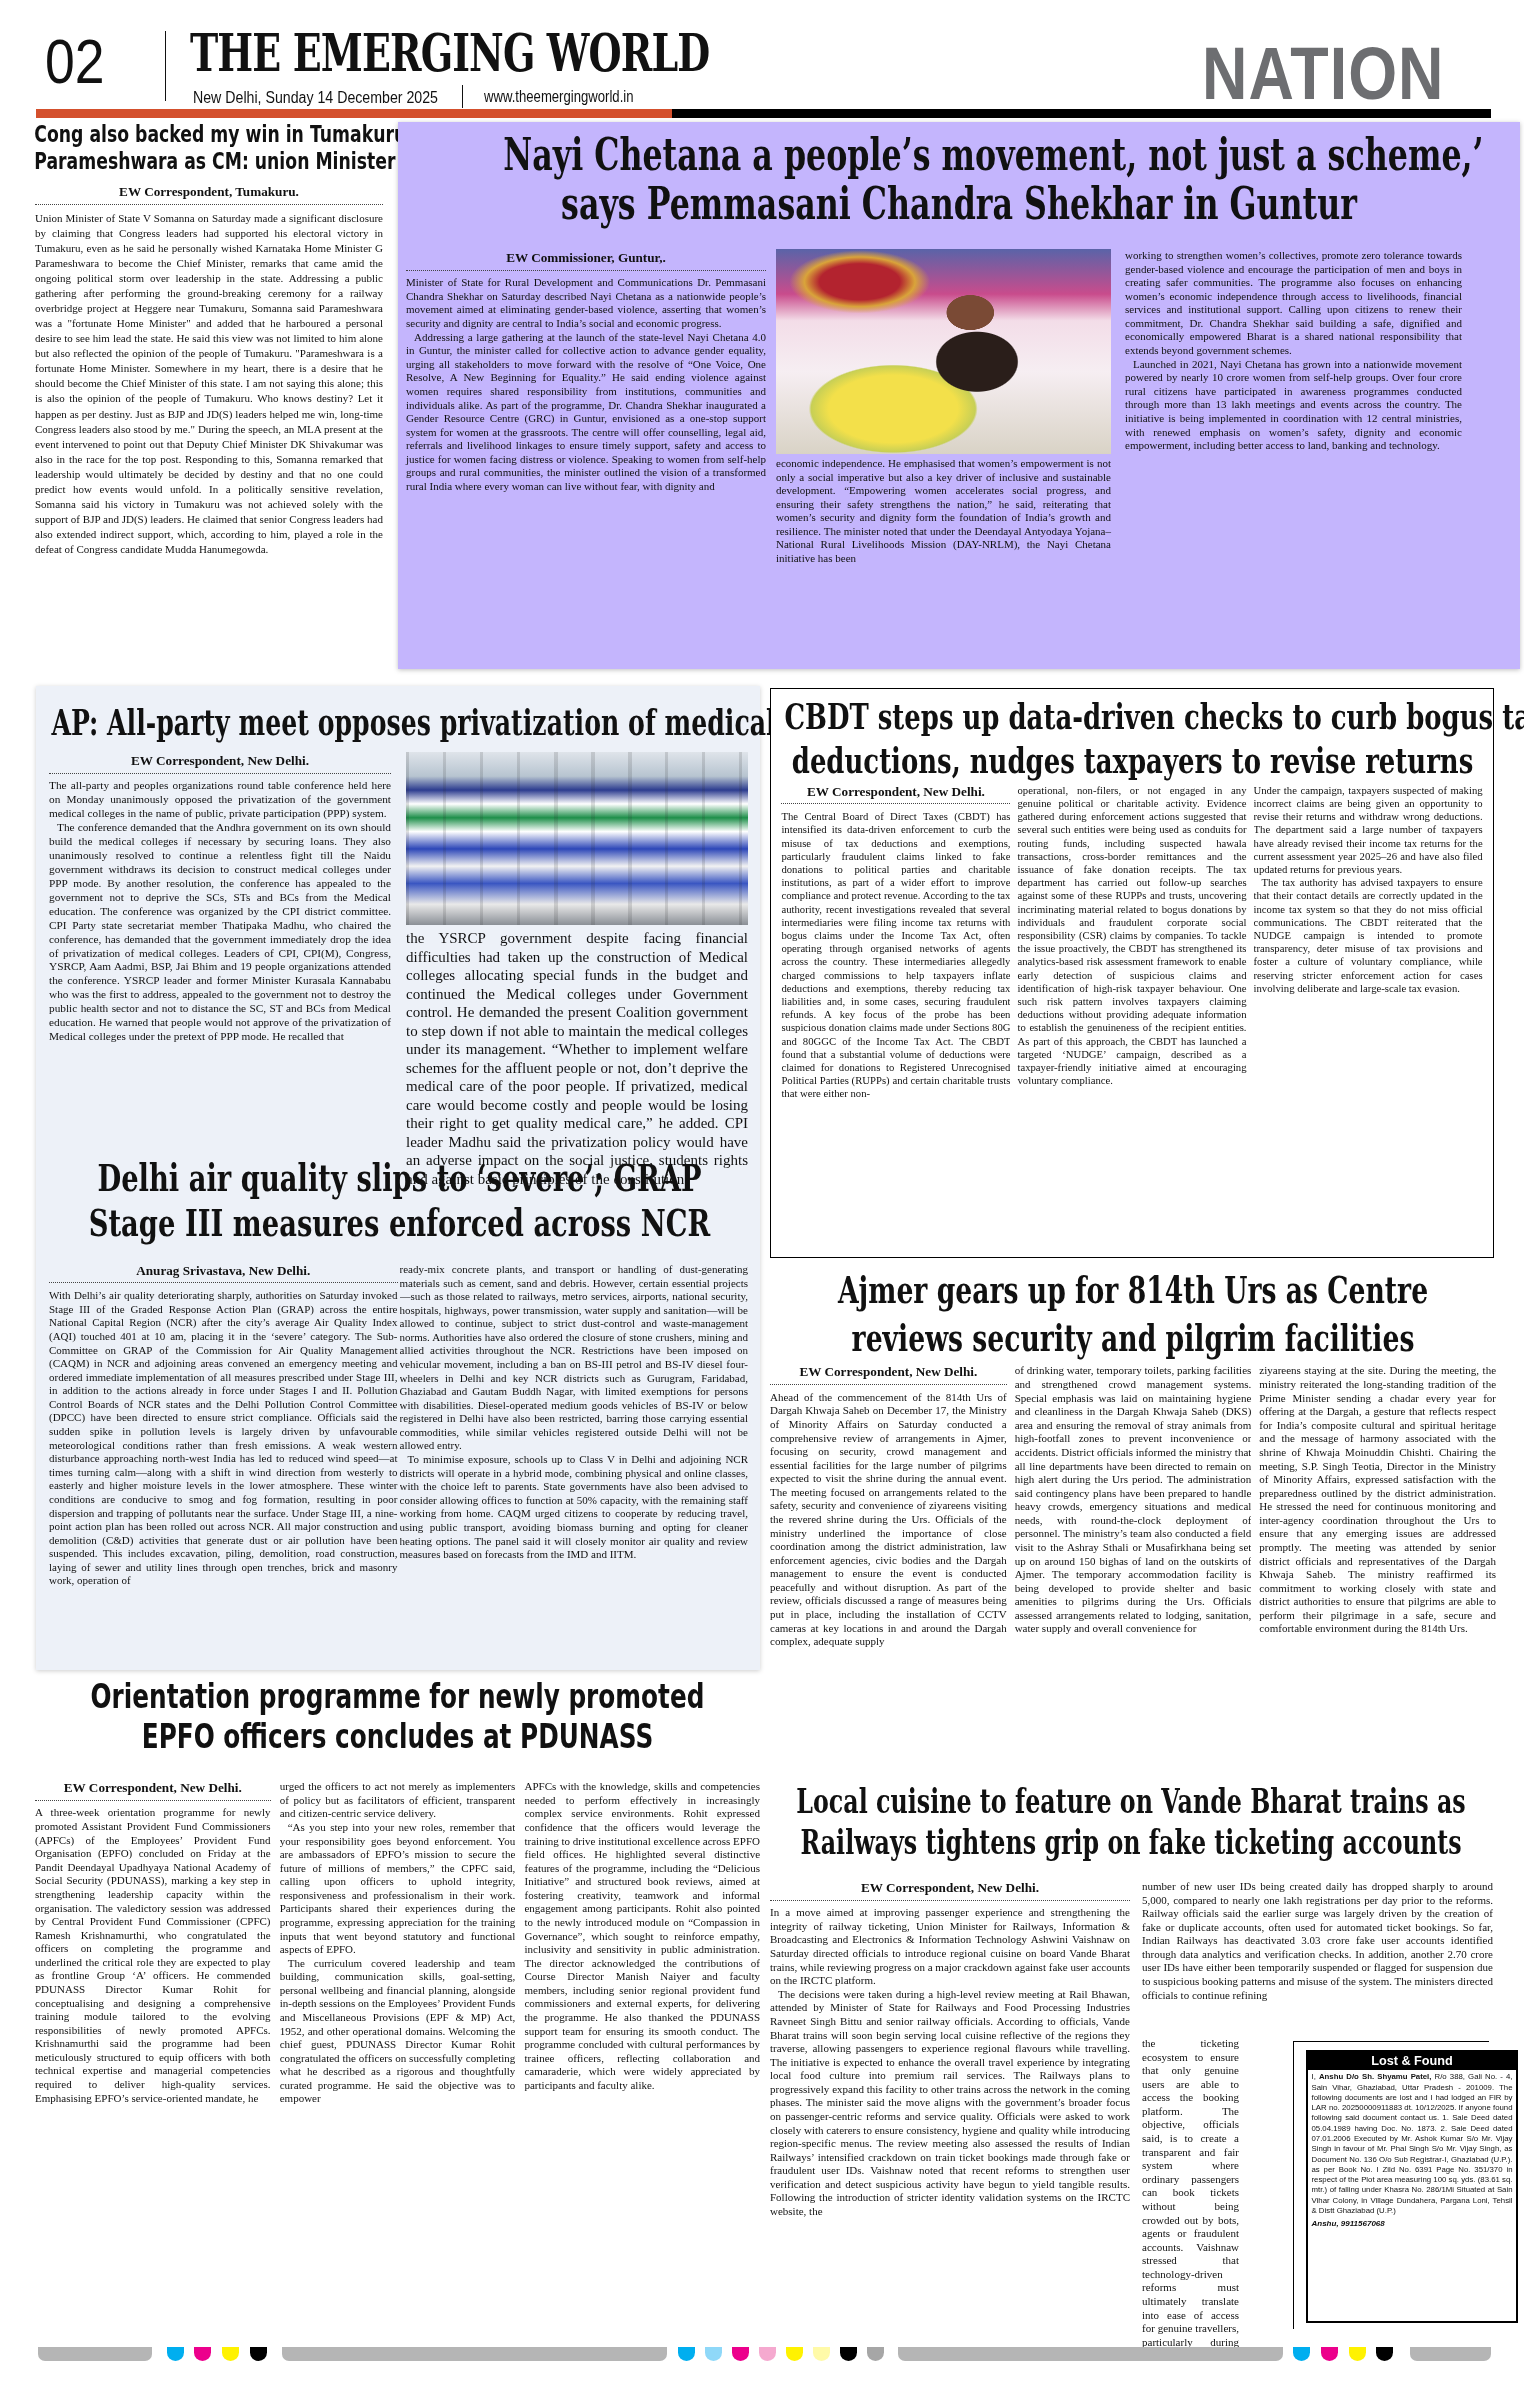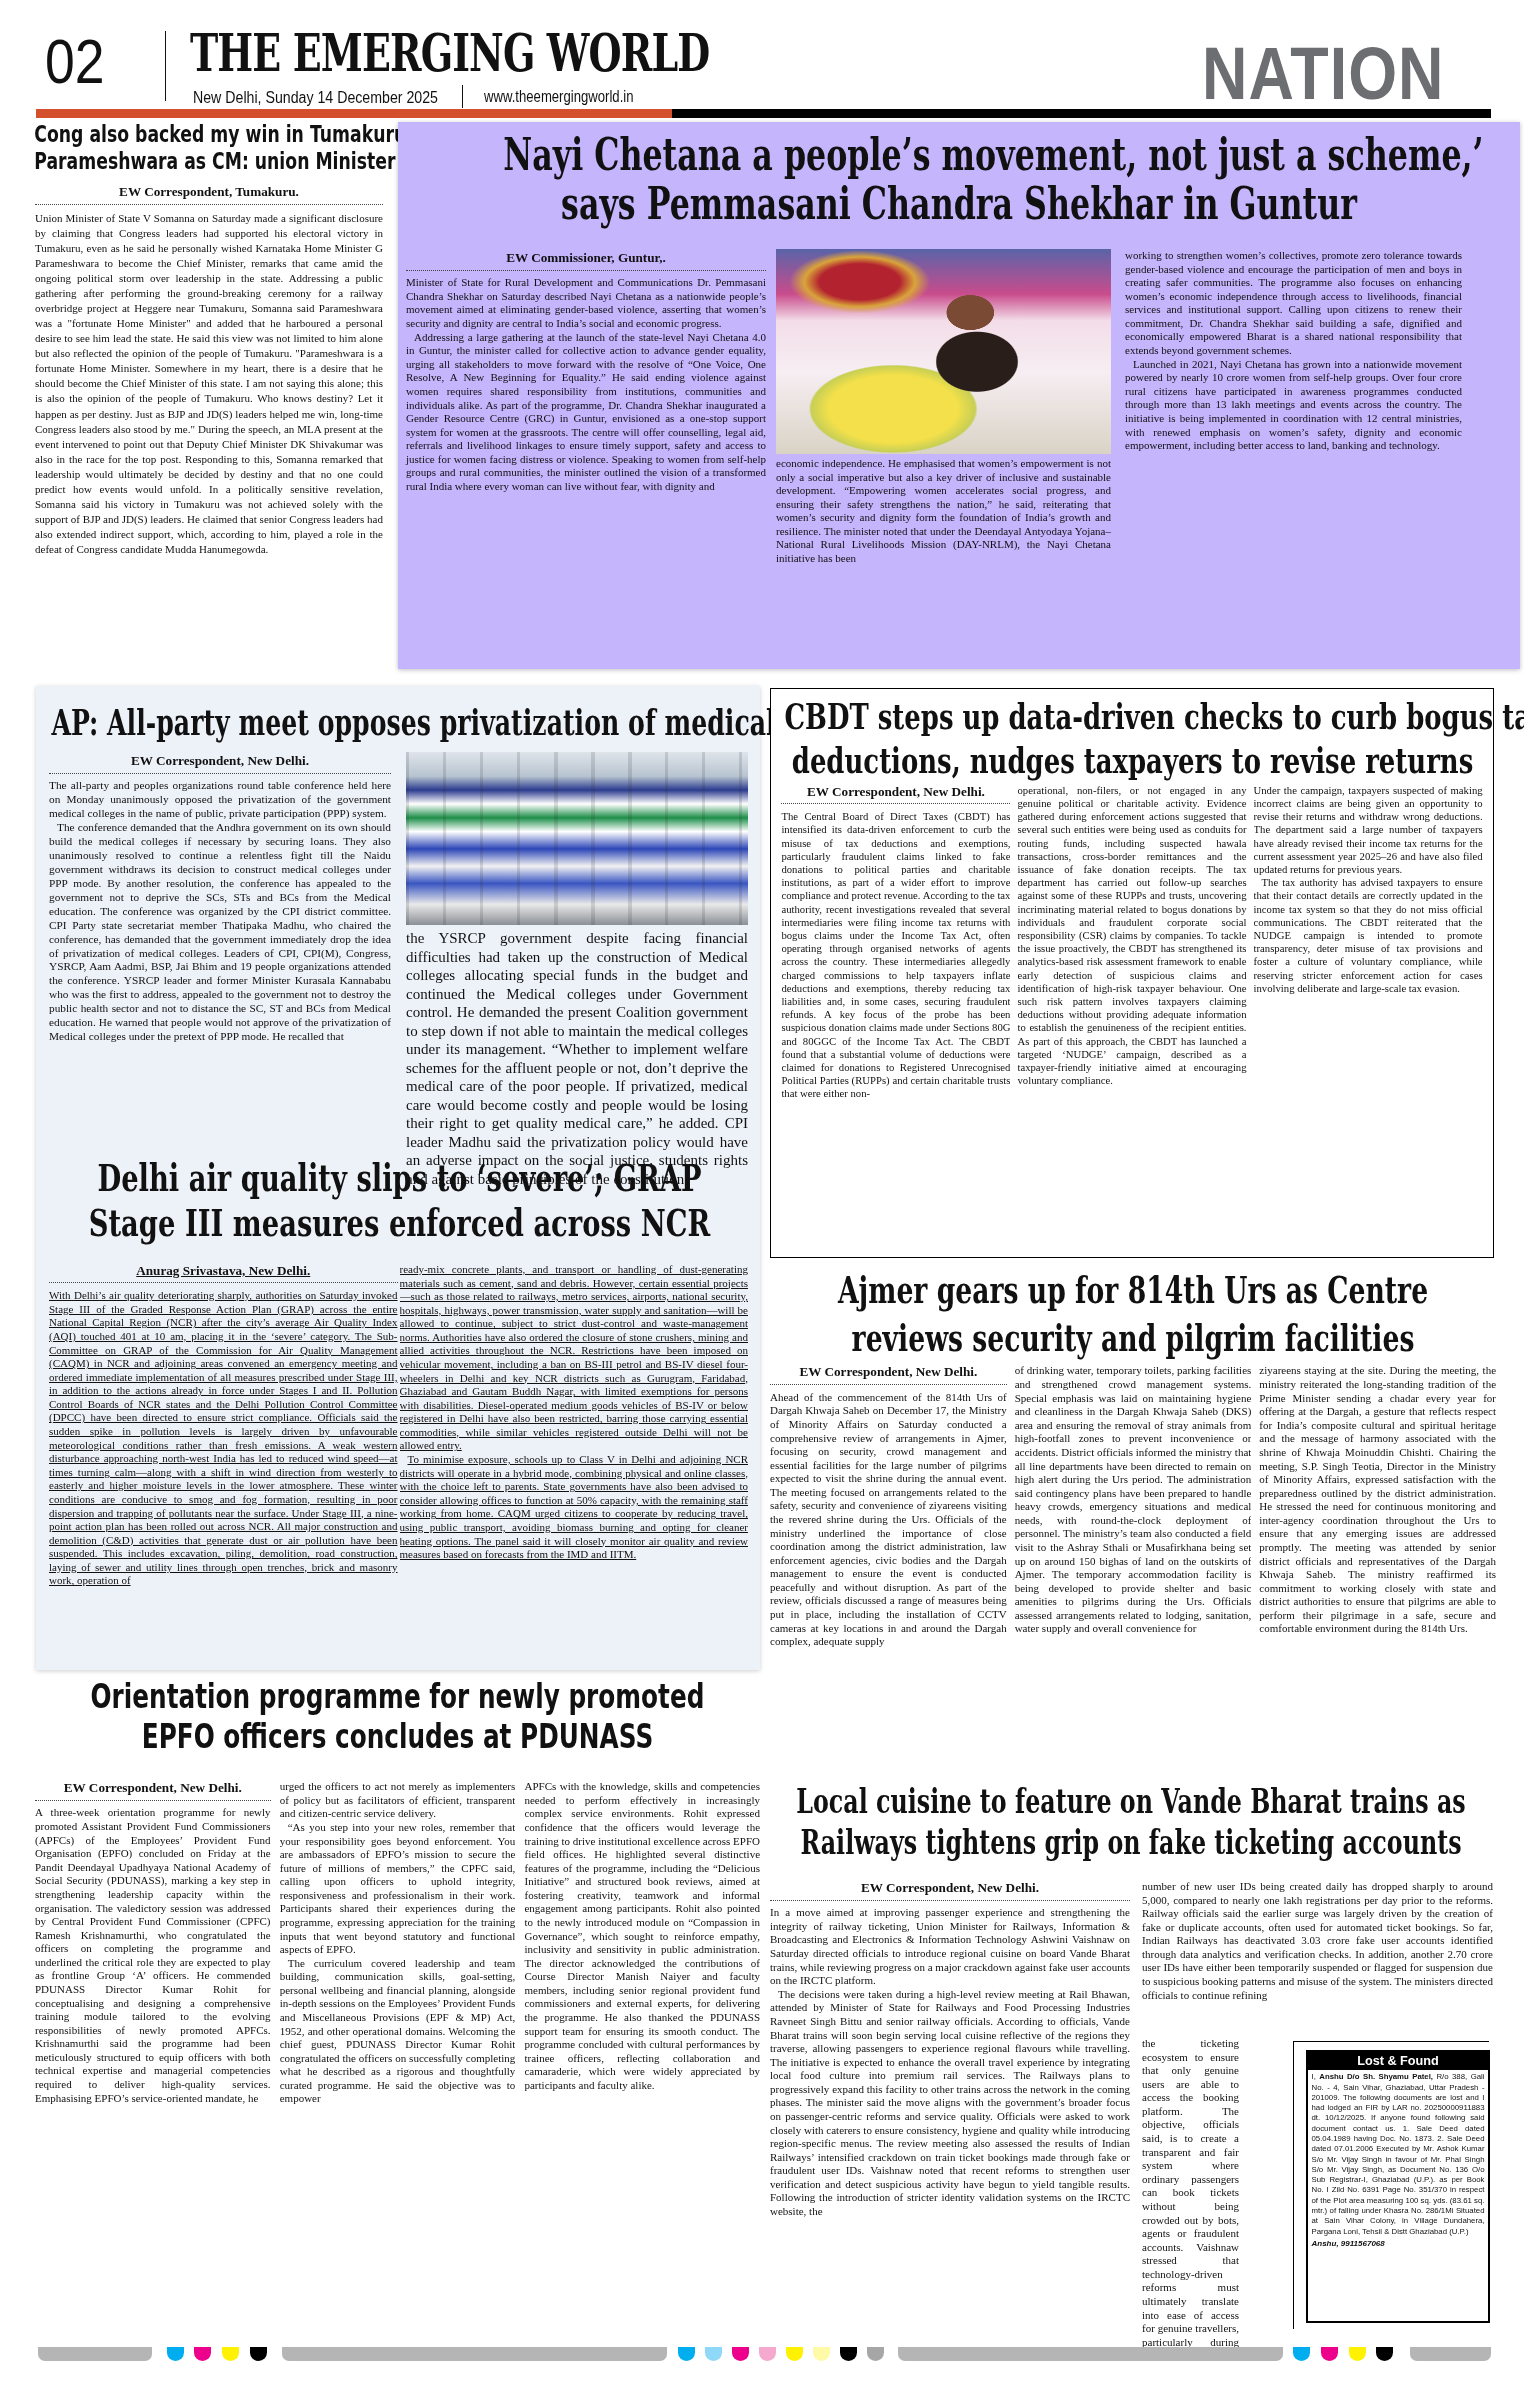--- a/index.html
+++ b/index.html
@@ -128,21 +128,21 @@
   <div class="body" style="font-size:15px;">
     <p>the YSRCP government despite facing financial difficulties had taken up the construction of Medical colleges allocating special funds in the budget and continued the Medical colleges under Government control. He demanded the present Coalition government to step down if not able to maintain the medical colleges under its management. “Whether to implement welfare schemes for the affluent people or not, don’t deprive the medical care of the poor people. If privatized, medical care would become costly and people would be losing their right to get quality medical care,” he added. CPI leader Madhu said the privatization policy would have an adverse impact on the social justice, students rights and against basic principles of the constitution.</p>
   </div>
 </div>
 
 <article class="art" style="left:49px; top:1156px; width:699px; height:506px;">
   <div class="hl" style="font-size:38px; width:967px; margin-left:-133px; line-height:1.18;">
     <div>Delhi air quality slips to ‘severe’; GRAP</div>
     <div>Stage III measures enforced across NCR</div>
   </div>
-  <div class="cols" style="margin-top:17.3px; gap:2px;text-decoration:underline;">
+  <div class="cols" style="margin-top:17.3px; gap:2px;">
     <div class="col">
       <div class="byline">Anurag Srivastava, New Delhi.</div>
       <div class="body" style="font-size:11px;">
         <p>With Delhi’s air quality deteriorating sharply, authorities on Saturday invoked Stage III of the Graded Response Action Plan (GRAP) across the entire National Capital Region (NCR) after the city’s average Air Quality Index (AQI) touched 401 at 10 am, placing it in the ‘severe’ category. The Sub-Committee on GRAP of the Commission for Air Quality Management (CAQM) in NCR and adjoining areas convened an emergency meeting and ordered immediate implementation of all measures prescribed under Stage III, in addition to the actions already in force under Stages I and II. Pollution Control Boards of NCR states and the Delhi Pollution Control Committee (DPCC) have been directed to ensure strict compliance. Officials said the sudden spike in pollution levels is largely driven by unfavourable meteorological conditions rather than fresh emissions. A weak western disturbance approaching north-west India has led to reduced wind speed—at times turning calm—along with a shift in wind direction from westerly to easterly and higher moisture levels in the lower atmosphere. These winter conditions are conducive to smog and fog formation, resulting in poor dispersion and trapping of pollutants near the surface. Under Stage III, a nine-point action plan has been rolled out across NCR. All major construction and demolition (C&amp;D) activities that generate dust or air pollution have been suspended. This includes excavation, piling, demolition, road construction, laying of sewer and utility lines through open trenches, brick and masonry work, operation of</p>
       </div>
     </div>
     <div class="col">
       <div class="body" style="font-size:11px;">
         <p>ready-mix concrete plants, and transport or handling of dust-generating materials such as cement, sand and debris. However, certain essential projects—such as those related to railways, metro services, airports, national security, hospitals, highways, power transmission, water supply and sanitation—will be allowed to continue, subject to strict dust-control and waste-management norms. Authorities have also ordered the closure of stone crushers, mining and allied activities throughout the NCR. Restrictions have been imposed on vehicular movement, including a ban on BS-III petrol and BS-IV diesel four-wheelers in Delhi and key NCR districts such as Gurugram, Faridabad, Ghaziabad and Gautam Buddh Nagar, with limited exemptions for persons with disabilities. Diesel-operated medium goods vehicles of BS-IV or below registered in Delhi have also been restricted, barring those carrying essential commodities, while similar vehicles registered outside Delhi will not be allowed entry.</p>
         <p>To minimise exposure, schools up to Class V in Delhi and adjoining NCR districts will operate in a hybrid mode, combining physical and online classes, with the choice left to parents. State governments have also been advised to consider allowing offices to function at 50% capacity, with the remaining staff working from home. CAQM urged citizens to cooperate by reducing travel, using public transport, avoiding biomass burning and opting for cleaner heating options. The panel said it will closely monitor air quality and review measures based on forecasts from the IMD and IITM.</p>
@@ -247,21 +247,21 @@
     <p>number of new user IDs being created daily has dropped sharply to around 5,000, compared to nearly one lakh registrations per day prior to the reforms. Railway officials said the earlier surge was largely driven by the creation of fake or duplicate accounts, often used for automated ticket bookings. So far, Indian Railways has deactivated 3.03 crore fake user accounts identified through data analytics and verification checks. In addition, another 2.70 crore user IDs have either been temporarily suspended or flagged for suspension due to suspicious booking patterns and misuse of the system. The ministers directed officials to continue refining</p>
   </div>
 </div>
 <div class="art" style="left:1142px; top:2037px; width:97px; height:299px;">
   <div class="body" style="font-size:11px; text-align:justify;">
     <p>the ticketing ecosystem to ensure that only genuine users are able to access the booking platform. The objective, officials said, is to create a transparent and fair system where ordinary passengers can book tickets without being crowded out by bots, agents or fraudulent accounts. Vaishnaw stressed that technology-driven reforms must ultimately translate into ease of access for genuine travellers, particularly during peak travel seasons.</p>
   </div>
 </div>
 
 <div class="lf-outer" style="left:1293px; top:2041px; width:196px; height:288px;"></div>
-<div class="lf-box" style="left:1306px; top:2050px; width:184px; height:273px;">
+<div class="lf-box" style="left:1306px; top:2050px; width:212px; height:273px;">
   <div class="lf-title">Lost &amp; Found</div>
   <div class="lf-text"><span>I, </span><b>Anshu D/o Sh. Shyamu Patel,</b><span> R/o 388, Gali No. - 4, Sain Vihar, Ghaziabad, Uttar Pradesh - 201009. The following documents are lost and I had lodged an FIR by LAR no. 20250000911883 dt. 10/12/2025. If anyone found following said document contact us. 1. Sale Deed dated 05.04.1989 having Doc. No. 1873. 2. Sale Deed dated 07.01.2006 Executed by Mr. Ashok Kumar S/o Mr. Vijay Singh in favour of Mr. Phal Singh S/o Mr. Vijay Singh, as Document No. 136 O/o Sub Registrar-I, Ghaziabad (U.P.). as per Book No. I Zild No. 6391 Page No. 351/370 in respect of the Plot area measuring 100 sq. yds. (83.61 sq. mtr.) of falling under Khasra No. 286/1Mi Situated at Sain Vihar Colony, in Village Dundahera, Pargana Loni, Tehsil &amp; Distt Ghaziabad (U.P.)</span></div>
   <div class="lf-sign">Anshu, 9911567068</div>
 </div>
 
 <div class="regstrip">
   <div class="pill-grey" style="left:38px; width:114px;"></div>
   <div class="dot" style="left:167px; background:#00aeef;"></div>
   <div class="dot" style="left:194px; background:#ec008c;"></div>
   <div class="dot" style="left:222px; background:#fff200;"></div>

